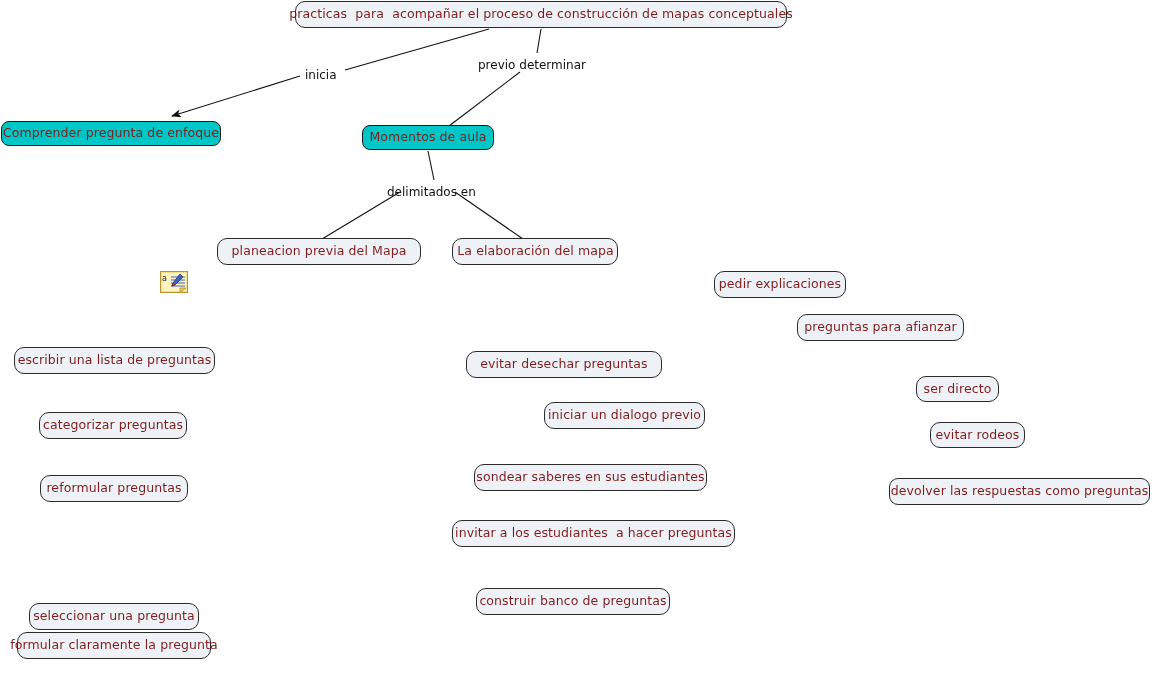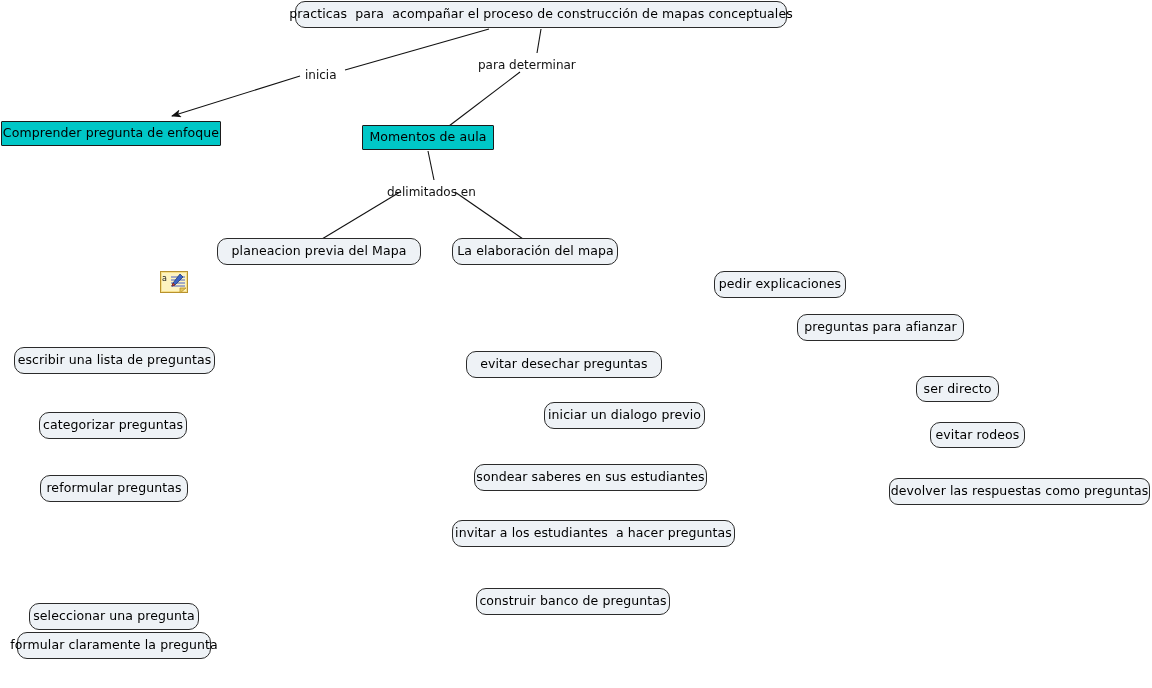--- a/index.html
+++ b/index.html
@@ -28,31 +28,31 @@
   }
   .node {
     position: absolute;
     box-sizing: border-box;
     display: flex;
     align-items: center;
     justify-content: center;
     border: 1px solid #2b2b2b;
     border-radius: 10px;
     background: #eef2f6;
-    color: #000000;
+    color: #7f1d1d;
     font-size: 12.5px;
     line-height: 1;
     white-space: pre;
     padding: 0 11px;
     letter-spacing: 0.1px;
   }
   .node.accent {
     background: #00c7c7;
     border-color: #1b1b1b;
-    border-radius: 1px;
+    border-radius: 8px;
   }
   .edge-label {
     position: absolute;
     font-size: 12px;
     color: #111111;
     white-space: pre;
     background: transparent;
     line-height: 1;
   }
   .note-icon {
@@ -100,21 +100,21 @@
       <div class="node" style="left: 474px; top: 464px; width: 233px; height: 27px;">sondear saberes en sus estudiantes</div>
       <div class="node" style="left: 889px; top: 478px; width: 261px; height: 27px; border-radius: 9px;">devolver las respuestas como preguntas</div>
       <div class="node" style="left: 40px; top: 475px; width: 148px; height: 27px;">reformular preguntas</div>
       <div class="node" style="left: 452px; top: 520px; width: 283px; height: 27px;">invitar a los estudiantes  a hacer preguntas</div>
       <div class="node" style="left: 476px; top: 588px; width: 194px; height: 27px;">construir banco de preguntas</div>
       <div class="node" style="left: 29px; top: 603px; width: 170px; height: 27px;">seleccionar una pregunta</div>
       <div class="node" style="left: 17px; top: 632px; width: 194px; height: 27px;">formular claramente la pregunta</div>
     </div>
   <div id="labels-layer">
       <div class="edge-label" style="left: 305px; top: 69px;">inicia</div>
-      <div class="edge-label" style="left: 478px; top: 59px;">para determinar</div>
+      <div class="edge-label" style="left: 478px; top: 59px;">previo determinar</div>
       <div class="edge-label" style="left: 387px; top: 186px;">delimitados en</div>
     </div>
 
   <div class="note-icon" id="note-icon" style="left: 160px; top: 271px;">
     <svg viewBox="0 0 28 23" width="28" height="23">
       <rect x="0.5" y="0.5" width="27" height="21" fill="#f7e08a" stroke="#b8922e" stroke-width="1"></rect>
       <rect x="2" y="2" width="24" height="18" fill="#fdf3c0" stroke="none"></rect>
       <path d="M 20 17 L 26 17 L 20 22 Z" fill="#e3c65c" stroke="#b8922e" stroke-width="0.8"></path>
       <g stroke="#4a63c8" stroke-width="1">
         <line x1="11" y1="6" x2="25" y2="6"></line>

